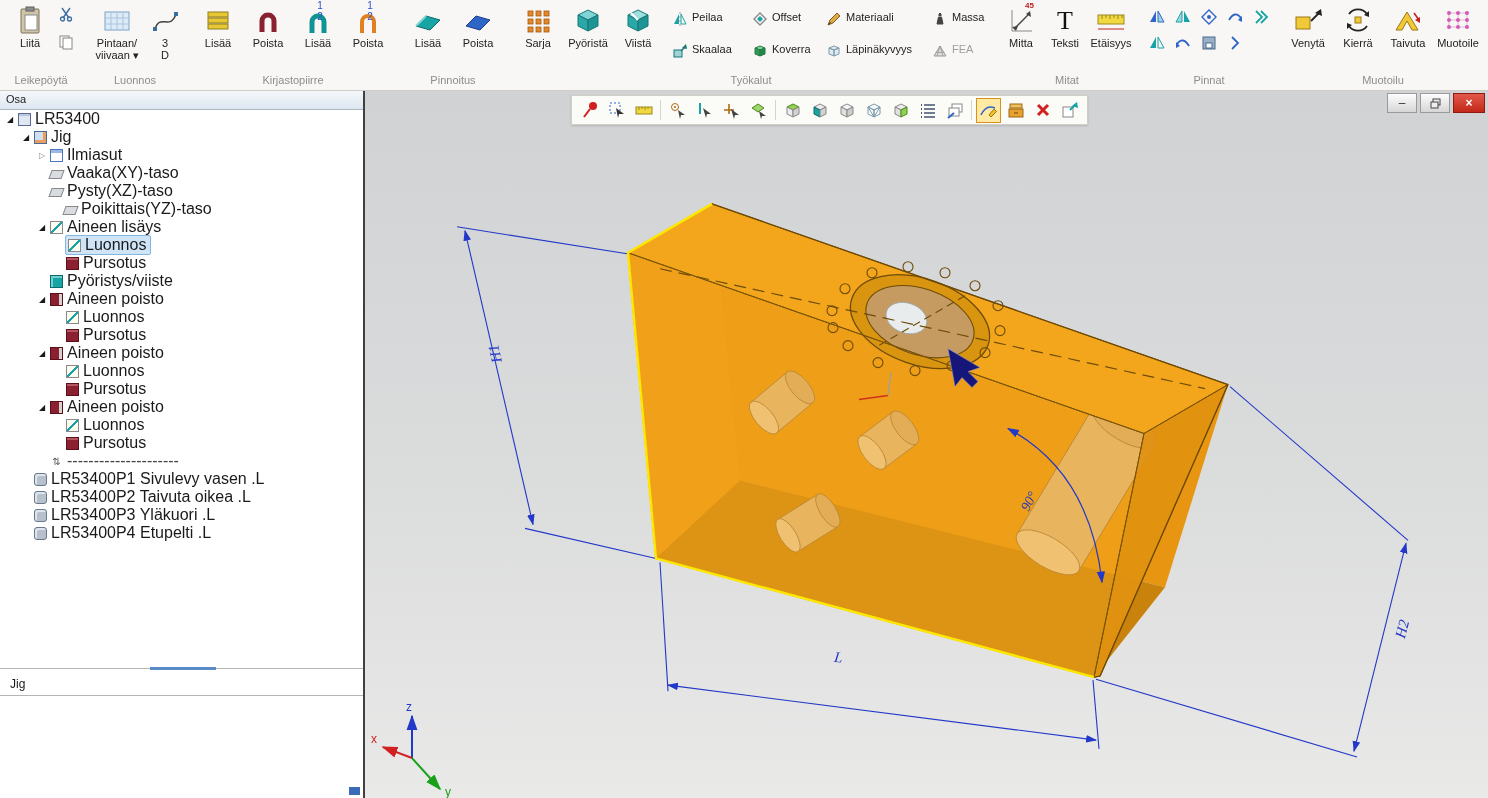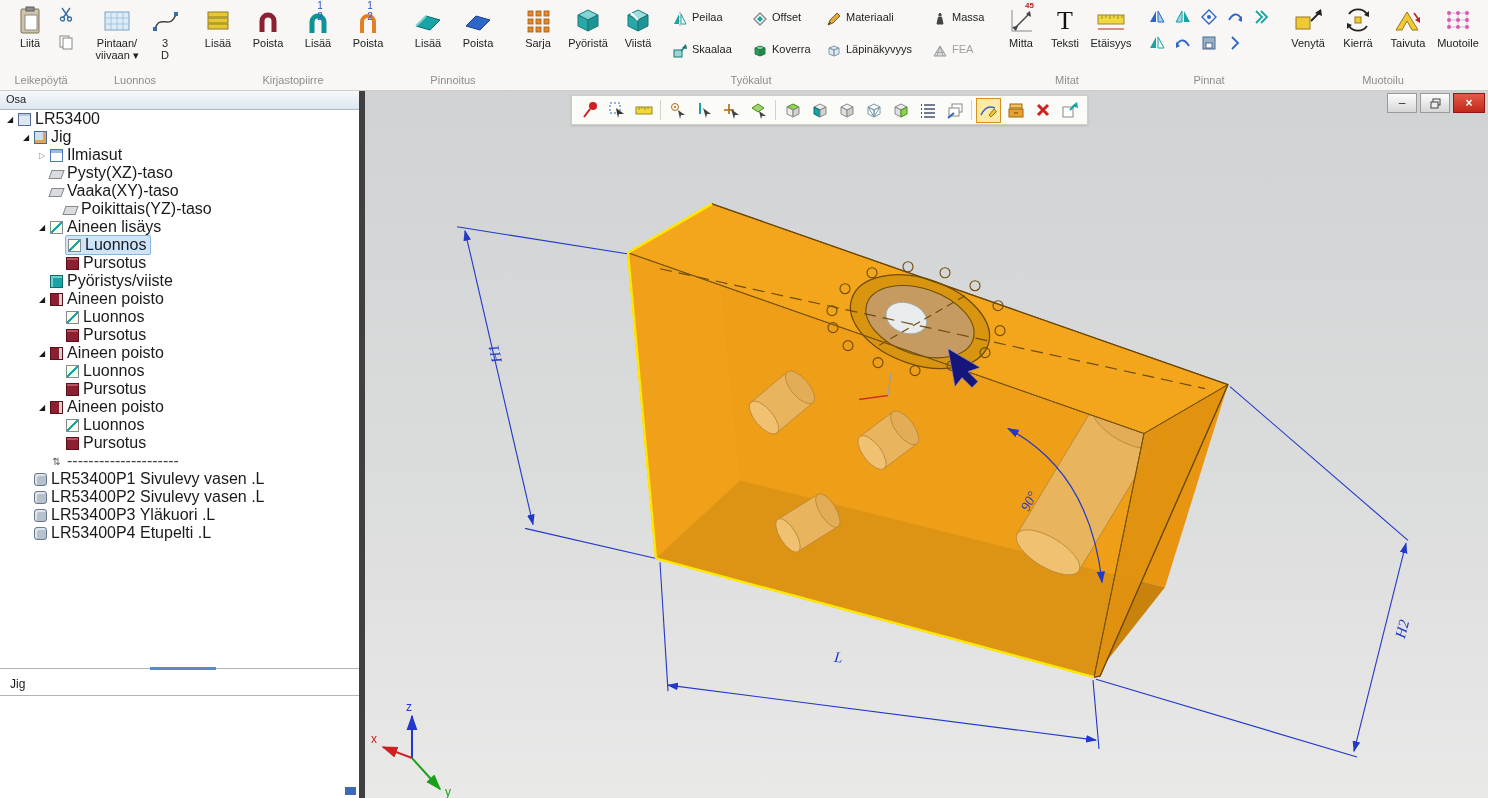--- a/index.html
+++ b/index.html
@@ -21,21 +21,21 @@
   .sgrid{display:grid;grid-template-columns:80px 74px 106px 56px;grid-auto-rows:22px;align-items:center;margin:8px 0 0 8px;row-gap:10px;}
   .minibtn{width:20px;height:18px;display:flex;align-items:center;justify-content:center;}
   .col2{display:flex;flex-direction:column;gap:10px;padding-top:4px;}
   .badge12{position:absolute;top:-3px;left:7px;font-size:10px;font-weight:normal;color:#2a52c8;letter-spacing:3px;text-align:center;}
   .badge45{position:absolute;top:-2px;right:1px;font-size:8px;font-weight:bold;color:#c02020;}
   .pgrid{display:flex;flex-direction:column;gap:6px;padding-top:6px;}
   .prow{display:flex;gap:4px;}
   .pbtn{width:22px;height:20px;display:flex;align-items:center;justify-content:center;}
 
   
-  #side{position:absolute;left:0;top:91px;width:365px;bottom:0;background:#fff;border-right:6px solid #404040;box-sizing:border-box;}
+  #side{position:absolute;left:0;top:91px;width:365px;bottom:0;background:#fff;border-right:2px solid #404040;box-sizing:border-box;}
   .phead{height:18px;background:linear-gradient(#f5f8fb,#dde7f1);border-bottom:1px solid #aeb8c2;
          font-size:11px;line-height:17px;padding-left:6px;color:#222;}
   .ptree{position:absolute;top:19px;left:0;right:0;height:558px;overflow:hidden;background:#fff;}
   .trow{display:flex;align-items:center;height:18px;white-space:nowrap;cursor:default;}
   .exp{width:14px;flex:none;font-size:8px;color:#1a1a1a;text-align:center;}
   .exp.hollow{color:#8a8a8a;}
   .ti{width:13px;height:13px;flex:none;display:inline-block;margin:0 4px 0 1px;box-sizing:border-box;}
   .ic-part{background:#dfe7f2;border:1px solid #5a6a92;box-shadow:inset 0 2px 0 #b9c8de;}
   .ic-jig{background:#cfe0f0;border:1px solid #4a6a9a;box-shadow:inset -3px -3px 0 #e8a060;}
   .ic-page{background:#fff;border:1px solid #8a8a8a;box-shadow:inset 0 2px 0 #d8d8d8;}
@@ -490,26 +490,26 @@
         <span class="tl">Jig</span>
       </div>
     <div class="trow" style="padding-left:35px">
         <span class="exp hollow">▷</span>
         <span class="ti ic-views"></span>
         <span class="tl">Ilmiasut</span>
       </div>
     <div class="trow" style="padding-left:35px">
         <span class="exp"></span>
         <span class="ti ic-plane"></span>
+        <span class="tl">Vaaka(XY)-taso</span>
+      </div>
+    <div class="trow" style="padding-left:35px">
+        <span class="exp"></span>
+        <span class="ti ic-plane"></span>
         <span class="tl">Pysty(XZ)-taso</span>
-      </div>
-    <div class="trow" style="padding-left:35px">
-        <span class="exp"></span>
-        <span class="ti ic-plane"></span>
-        <span class="tl">Vaaka(XY)-taso</span>
       </div>
     <div class="trow" style="padding-left:49px">
         <span class="exp"></span>
         <span class="ti ic-plane"></span>
         <span class="tl">Poikittais(YZ)-taso</span>
       </div>
     <div class="trow" style="padding-left:35px">
         <span class="exp">◢</span>
         <span class="ti ic-sketch"></span>
         <span class="tl">Aineen lisäys</span>
@@ -582,21 +582,21 @@
         <span class="tl" style="color:#444">---------------------</span>
       </div>
     <div class="trow" style="padding-left:19px">
         <span class="exp"></span>
         <span class="ti ic-partref"></span>
         <span class="tl">LR53400P1 Sivulevy vasen .L</span>
       </div>
     <div class="trow" style="padding-left:19px">
         <span class="exp"></span>
         <span class="ti ic-partref"></span>
-        <span class="tl">LR53400P2 Sivulevy vasen .L</span>
+        <span class="tl">LR53400P2 Taivuta oikea .L</span>
       </div>
     <div class="trow" style="padding-left:19px">
         <span class="exp"></span>
         <span class="ti ic-partref"></span>
         <span class="tl">LR53400P3 Yläkuori .L</span>
       </div>
     <div class="trow" style="padding-left:19px">
         <span class="exp"></span>
         <span class="ti ic-partref"></span>
         <span class="tl">LR53400P4 Etupelti .L</span>

